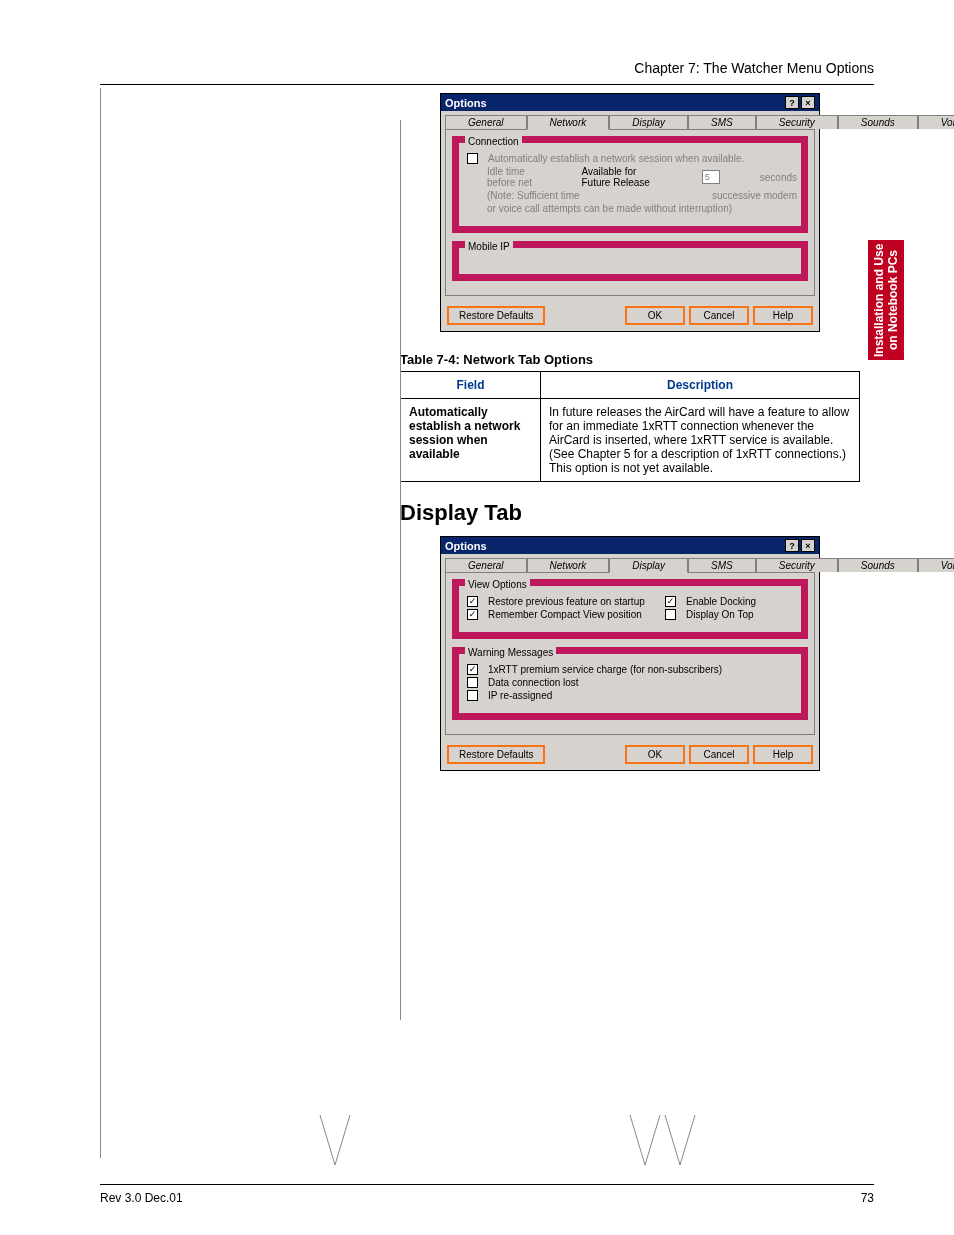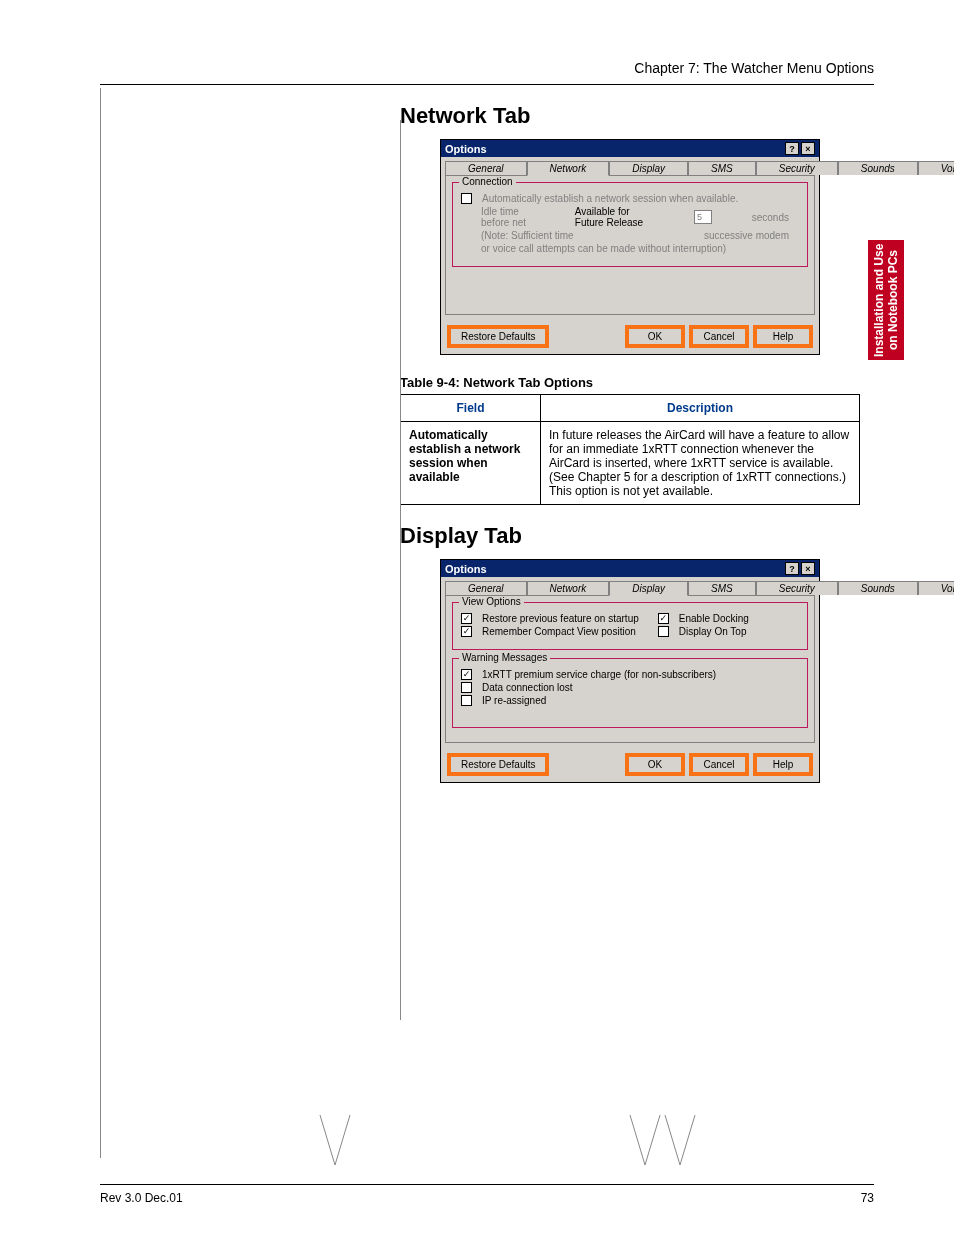--- a/index.html
+++ b/index.html
@@ -117,22 +117,22 @@
     margin-bottom: -1px;
   }
   .tabbody {
     margin: 0 4px 4px 4px;
     border: 1px solid #808080;
     background: #d6d3ce;
     padding: 6px;
     min-height: 140px;
   }
   .group {
-    border: 1px solid #be185d;
-    padding: 8px 18px 10px 8px;
+    border: 7px solid #be185d;
+    padding: 8px 4px 10px 8px;
     margin-bottom: 8px;
     position: relative;
   }
   .group > .glabel {
     position: absolute;
     top: -7px;
     left: 6px;
     background: #d6d3ce;
     padding: 0 3px;
     font-size: 10px;
@@ -159,21 +159,21 @@
     align-items: center;
     padding-left: 2px;
     color: #808080;
   }
   .btnrow {
     display: flex;
     justify-content: space-between;
     padding: 6px;
   }
   .btn {
-    border: 4px solid #f97316;
+    border: 2px solid #f97316;
     background: #d6d3ce;
     font-size: 10px;
     padding: 2px 10px;
     min-width: 60px;
     text-align: center;
   }
   .btn + .btn { margin-left: 4px; }
   .left-btns, .right-btns { display: flex; }
   
   .tcap {
@@ -230,21 +230,20 @@
   <hr class="hr">
 
   <div class="left-rule"></div>
   <div class="mid-rule"></div>
 
   <div class="side-tab">Installation and Use
 on Notebook PCs</div>
 
   <div class="content-col">
 
-    <h2 class="section">Network Tab</h2>
 
     <div class="dialog">
       <div class="titlebar">
         <span>Options</span>
         <span class="tbtns">
           <span class="tbtn">?</span>
           <span class="tbtn">×</span>
         </span>
       </div>
       <div class="tabs">
@@ -270,34 +269,37 @@
             <span>seconds</span>
           </div>
           <div class="row grey" style="padding-left:20px;">
             <span>(Note: Sufficient time</span>
             <span style="margin-left:auto;">successive modem</span>
           </div>
           <div class="row grey" style="padding-left:20px;">
             <span>or voice call attempts can be made without interruption)</span>
           </div>
         </div>
+        <div class="group" style="min-height:40px;">
+          <span class="glabel">Mobile IP</span>
+        </div>
       </div>
       <div class="btnrow">
         <div class="left-btns">
           <span class="btn">Restore Defaults</span>
         </div>
         <div class="right-btns">
           <span class="btn">OK</span>
           <span class="btn">Cancel</span>
           <span class="btn">Help</span>
         </div>
       </div>
     </div>
 
-    <div class="tcap">Table 9-4:  Network Tab Options</div>
+    <div class="tcap">Table 7-4:  Network Tab Options</div>
     <table class="opts">
       <tbody>
           <tr>
         <th>Field</th>
         <th>Description</th>
       </tr>
       <tr>
         <td class="f">Automatically establish a network session when available</td>
         <td>In future releases the AirCard will have a feature to allow for an immediate 1xRTT connection whenever the AirCard is inserted, where 1xRTT service is available. (See Chapter 5 for a description of 1xRTT connections.) This option is not yet available.</td>
       </tr>

